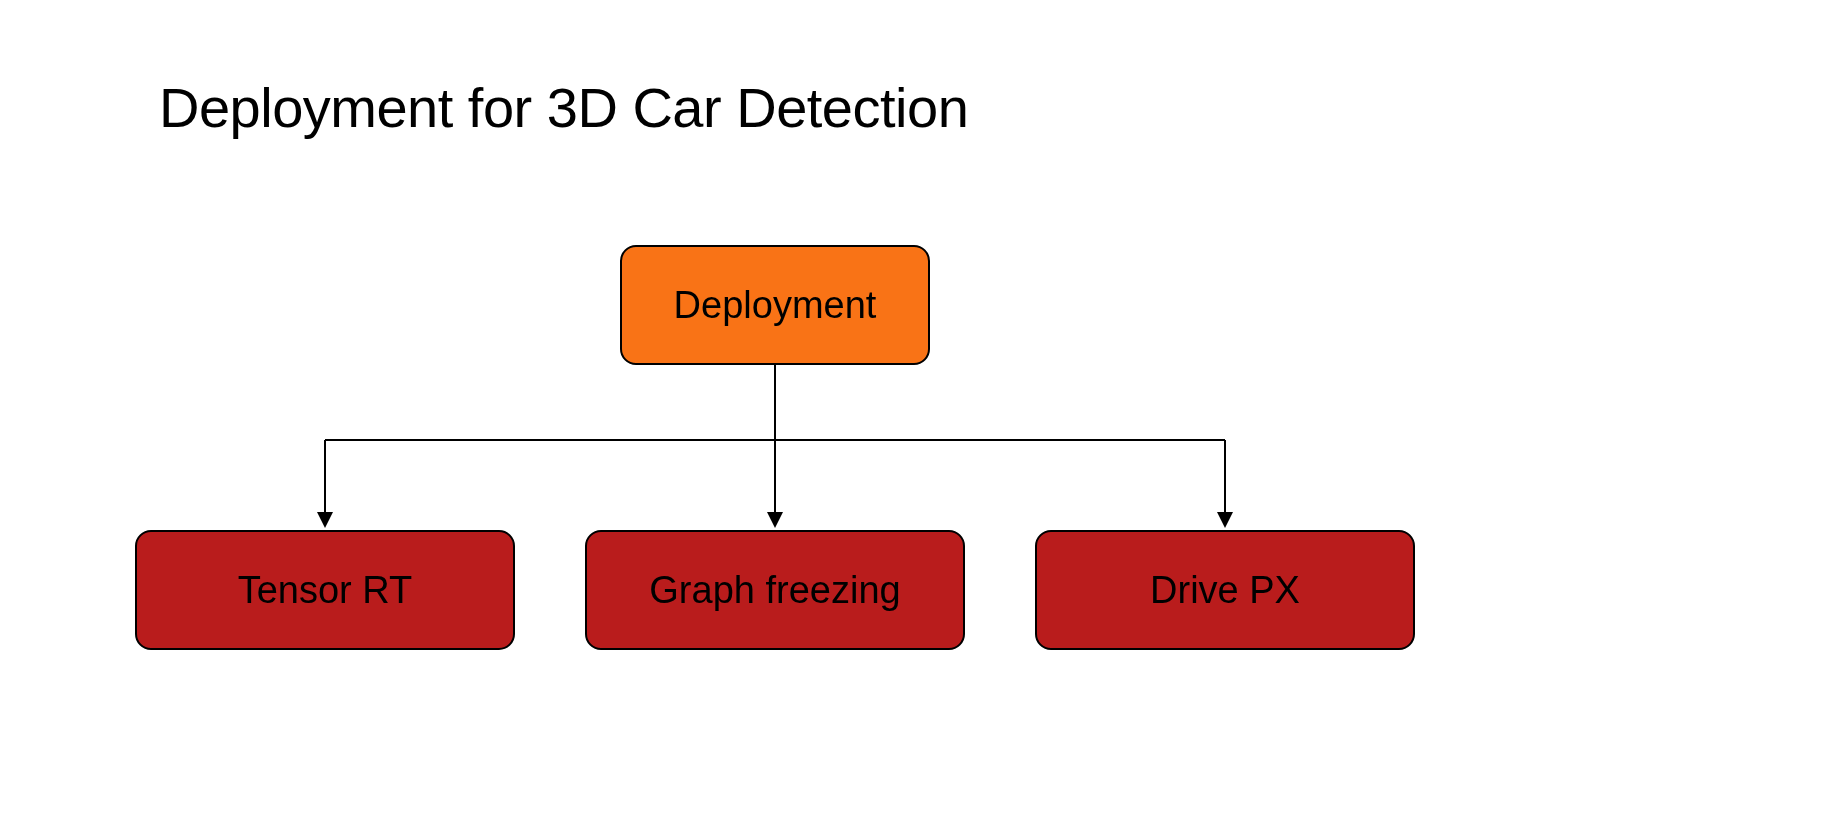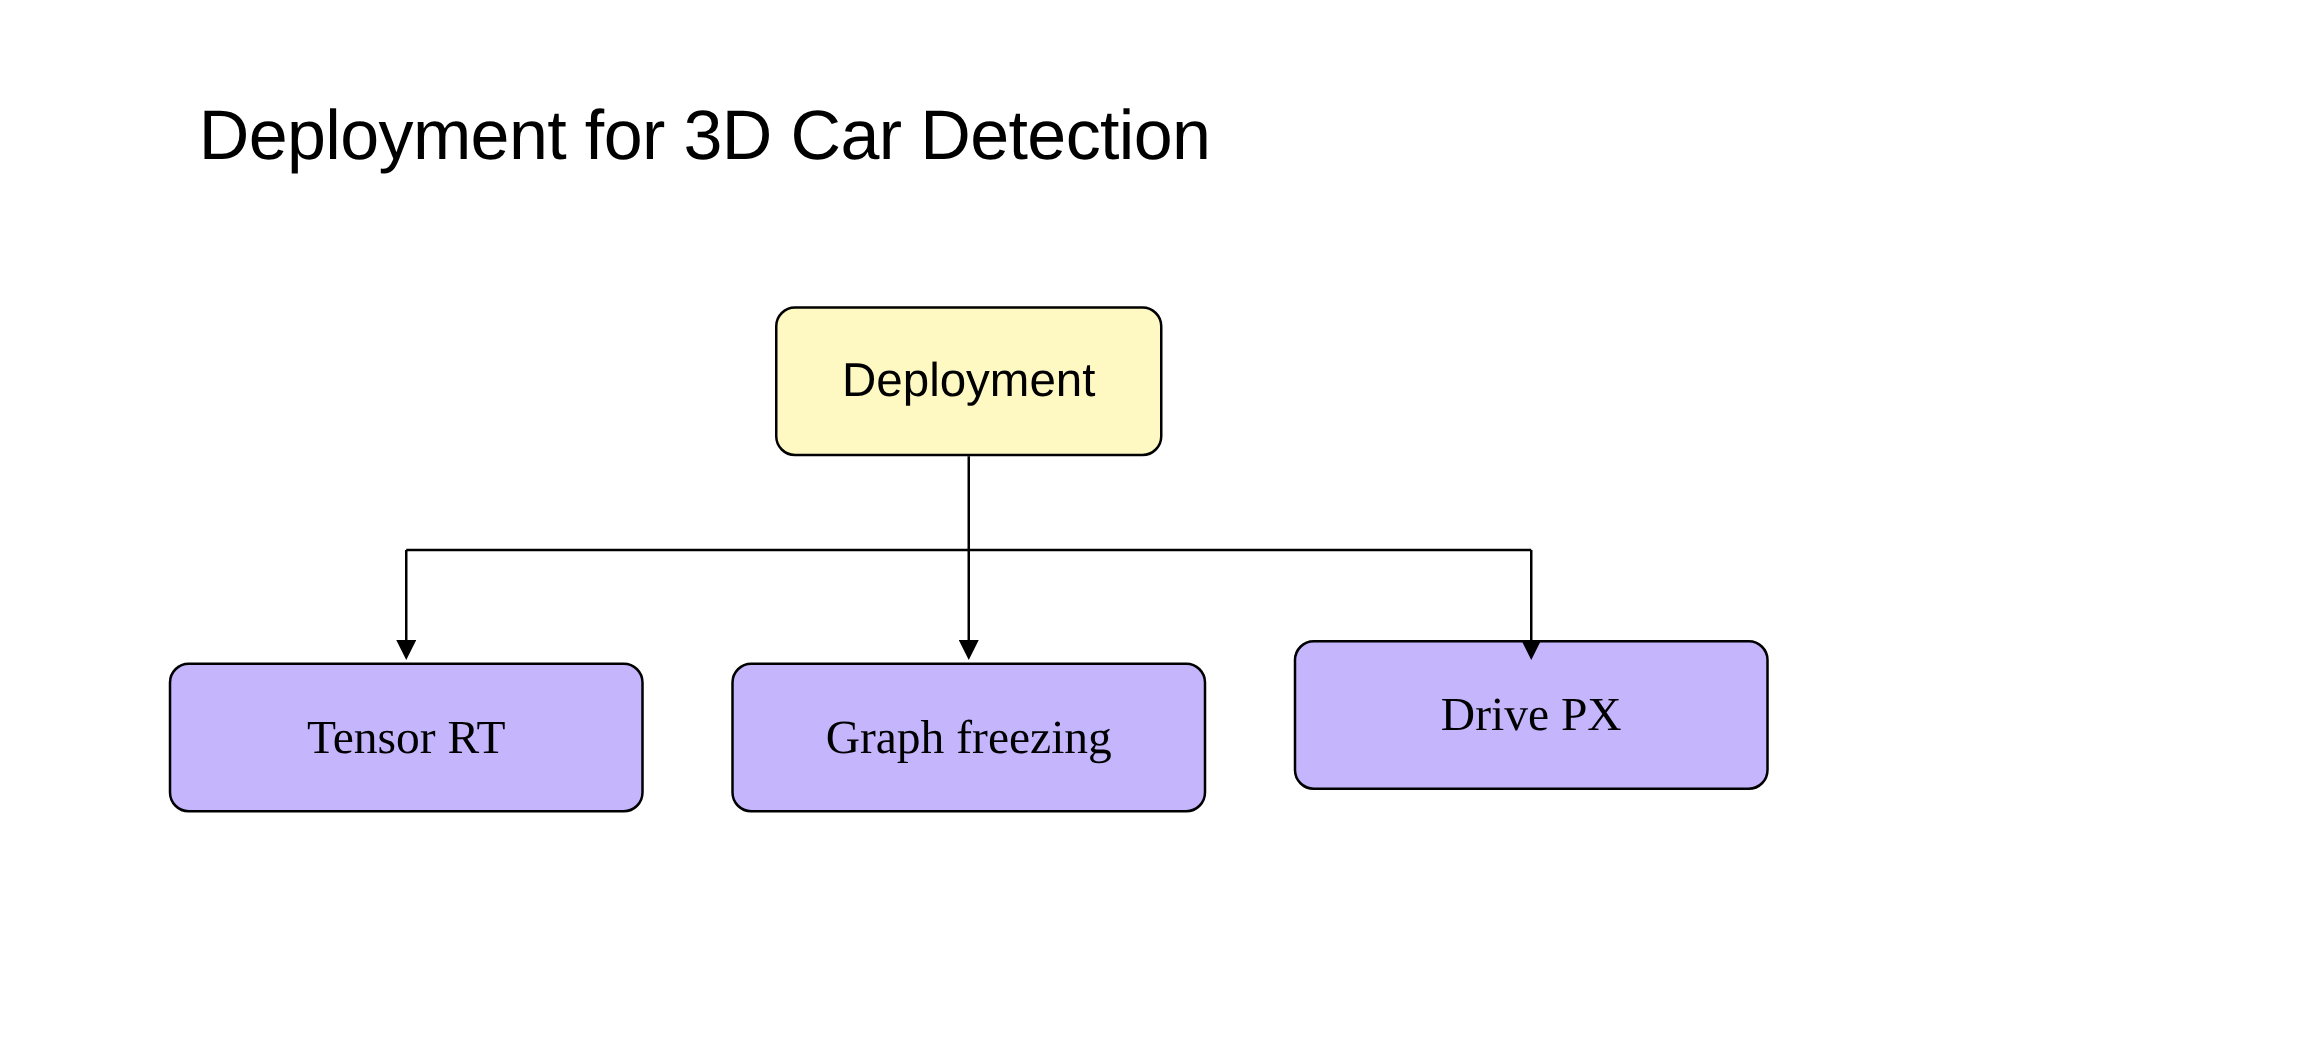--- a/index.html
+++ b/index.html
@@ -27,25 +27,24 @@
     border: 2px solid #000;
     border-radius: 16px;
     display: flex;
     align-items: center;
     justify-content: center;
     font-size: 38px;
     font-weight: 400;
     box-sizing: border-box;
   }
   .root-node {
-    background: #fef9c3;
+    background: #f97316;
   }
   .child-node {
-    background: #c4b5fd;
-    font-family: Liberation Serif, serif;
+    background: #b91c1c;
   }
   svg.connectors {
     position: absolute;
     left: 0;
     top: 0;
     width: 1840px;
     height: 838px;
     pointer-events: none;
   }
 </style>
@@ -59,21 +58,21 @@
 </div>
 
 <div class="node child-node" style="left:135px; top:530px; width:380px; height:120px;">
   <span>Tensor RT</span>
 </div>
 
 <div class="node child-node" style="left:585px; top:530px; width:380px; height:120px;">
   <span>Graph freezing</span>
 </div>
 
-<div class="node child-node" style="left:1035px; top:512px; width:380px; height:120px;">
+<div class="node child-node" style="left:1035px; top:530px; width:380px; height:120px;">
   <span>Drive PX</span>
 </div>
 
 <svg class="connectors">
   <defs>
     <marker id="arrowhead" markerWidth="8" markerHeight="8" refX="6" refY="4" orient="auto">
       <path d="M0,0 L8,4 L0,8 Z" fill="#000"></path>
     </marker>
   </defs>
 

